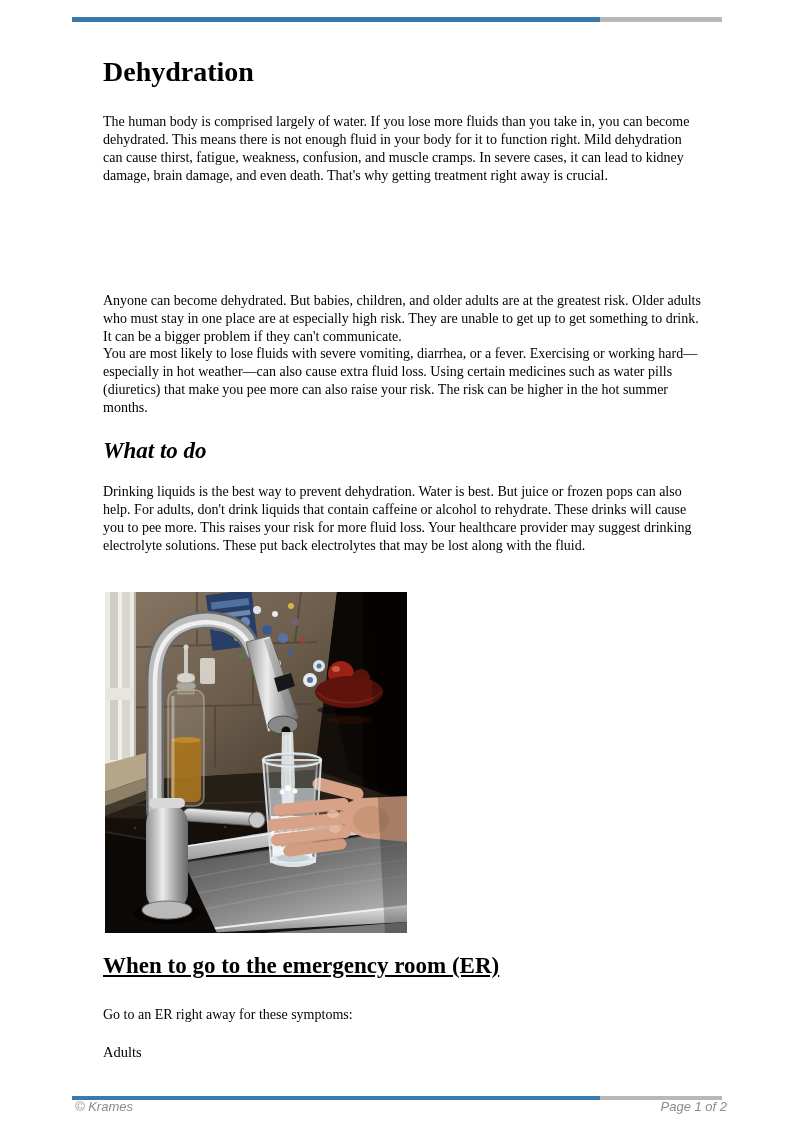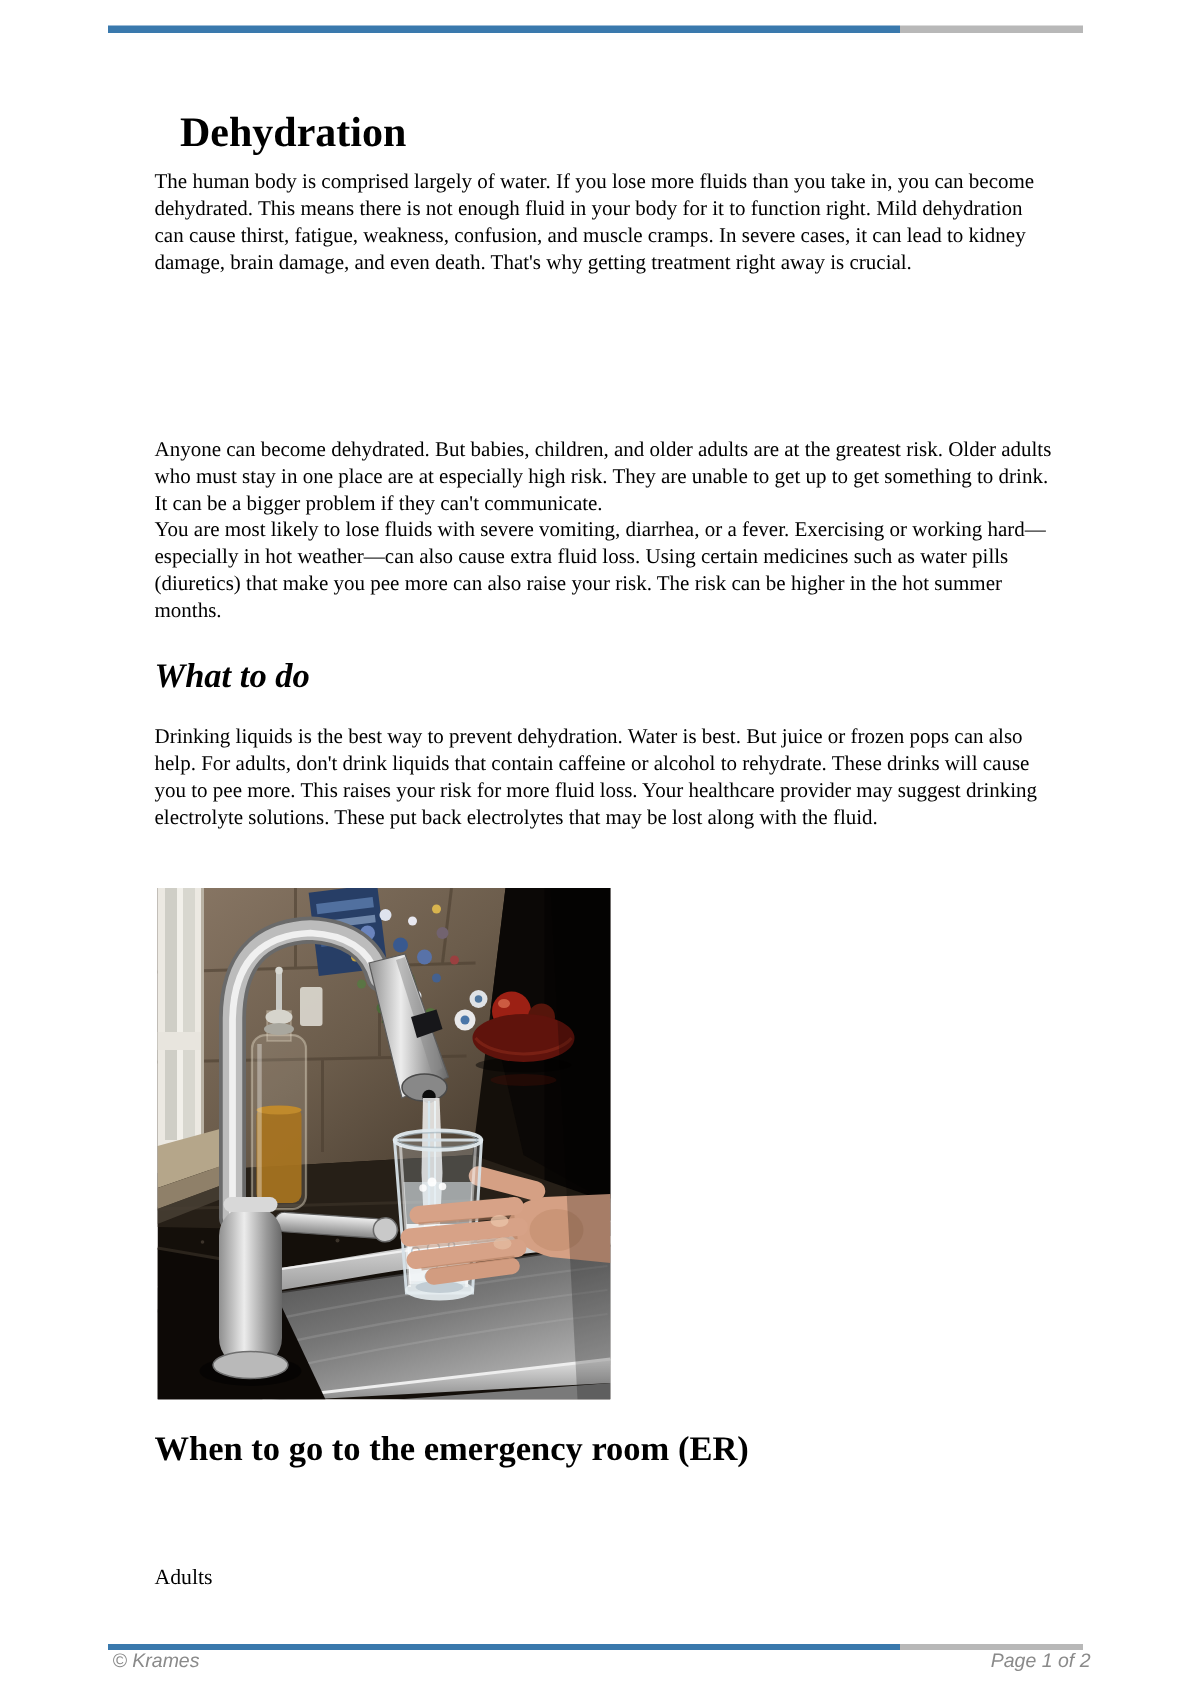--- a/index.html
+++ b/index.html
@@ -2,21 +2,21 @@
 <html><head>
 <meta charset="utf-8">
 <style>
   html,body{margin:0;padding:0;background:#ffffff;}
   .page{position:relative;width:800px;height:1130px;background:#ffffff;overflow:hidden;
         font-family:"Liberation Serif",serif;color:#000;}
   .rule{position:absolute;height:5px;}
   .rule.blue{background:#3a79ad;}
   .rule.gray{background:#b8b8b8;}
   .doc-title{position:absolute;left:103px;top:56px;width:600px;
-             font-size:28px;line-height:32px;font-weight:bold;margin:17px;}
+             font-size:28px;line-height:32px;font-weight:bold;margin:0;}
   .h2{position:absolute;left:103px;width:600px;font-size:23px;line-height:26px;
       font-weight:bold;margin:0;}
   .h3{position:absolute;left:103px;width:600px;font-size:14.5px;line-height:18px;
       font-weight:normal;margin:0;}
   .para{position:absolute;left:103px;width:600px;font-size:14px;line-height:18px;margin:0;
         text-align:left;}
   .photo{position:absolute;left:105px;top:592px;width:302px;height:341px;}
   .photo svg{display:block;}
   .footer-text{position:absolute;top:1102px;font-family:"Liberation Sans",sans-serif;
                font-style:italic;font-size:13px;color:#8a8a8a;line-height:10px;}
@@ -263,21 +263,22 @@
         <path d="M240 233 L170 240" stroke="#b07c5e" stroke-width="2" opacity="0.5" fill="none"></path>
         <path d="M238 246 L176 254" stroke="#b07c5e" stroke-width="2" opacity="0.5" fill="none"></path>
         <ellipse cx="228" cy="222" rx="6" ry="4" fill="#eac3a8" opacity="0.8"></ellipse>
         <ellipse cx="230" cy="237" rx="6" ry="4" fill="#e5bda2" opacity="0.7"></ellipse>
       </g>
 
       <polygon points="262,0 302,0 302,341 280,341" fill="#000000" opacity="0.22"></polygon>
     </svg>
   </div>
 
-  <h2 class="h2" style="top:953px;">When to go to the emergency room (ER)</h2>
+  <h2 class="h2" style="top:953px;text-decoration:underline;">When to go to the emergency room (ER)</h2>
+  <p class="para" style="top:1006px;">Go to an ER right away for these symptoms:</p>
   <h3 class="h3" style="top:1043px;">Adults</h3>
 
   <div class="rule blue" style="left:72px;top:1096px;width:528px;height:4px;"></div>
   <div class="rule gray" style="left:600px;top:1096px;width:122px;height:4px;"></div>
 
   <div class="footer-text footer-left">© Krames</div>
   <div class="footer-text footer-right">Page 1 of 2</div>
 
 </div>
 

